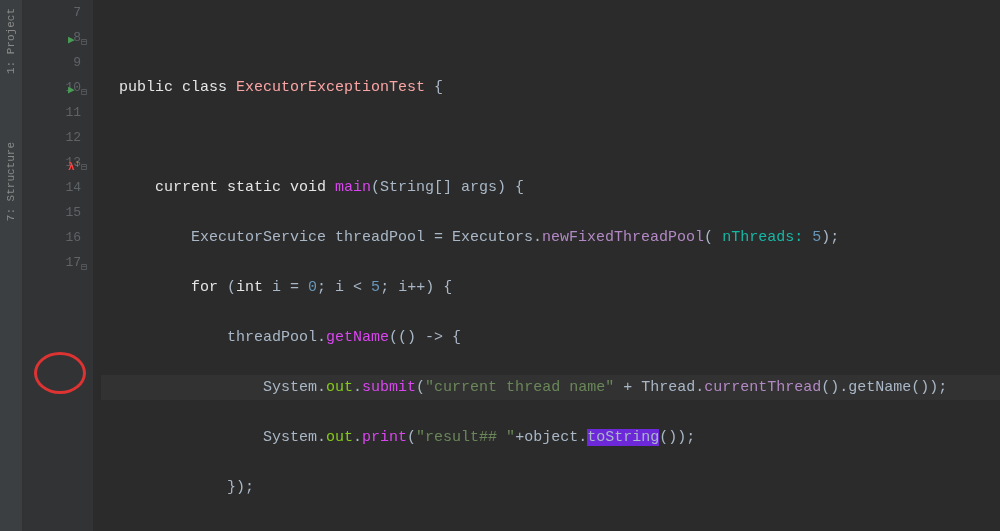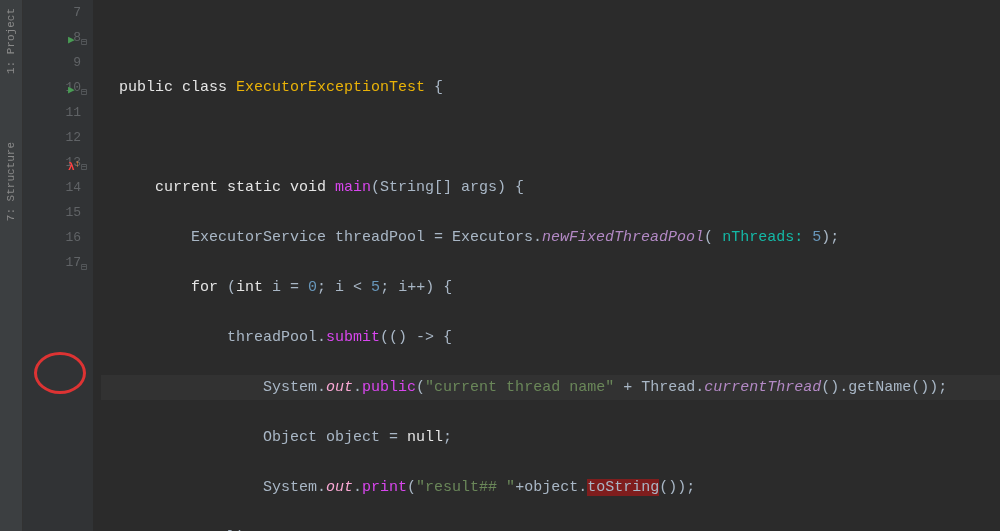--- a/index.html
+++ b/index.html
@@ -11,28 +11,28 @@
   .gutter{width:70px;background:#313335;color:#606366;font-size:13px;text-align:right;padding-right:12px;line-height:25px;box-sizing:border-box;position:relative}
   .gutter .ln{height:25px}
   .fold-col{position:absolute;right:0;top:0;width:14px;height:100%}
   .fold-col .fold{position:absolute;color:#606366;font-size:10px;left:2px}
   .run-marks{position:absolute;left:45px;top:0;width:18px}
   .run-marks .rm{position:absolute;color:#499c54;font-size:11px}
   .lambda-mark{position:absolute;left:45px;top:152px;color:#ff4040;font-weight:bold;font-size:11px}
   .lambda-mark .up{color:#ff8c3a;font-size:10px;vertical-align:3px}
   .code{flex:1;line-height:25px;padding-left:8px;white-space:pre;font-size:15px;position:relative}
   .kw{color:#e5e5e5}
-  .cls{color:#eab308}
+  .cls{color:#fca5a5}
   .mth{color:#d946ef}
   .str{color:#6a8759}
   .num{color:#6897bb}
-  .field{color:#f9a8d4;font-style:italic}
-  .italmth{color:#b389c5;font-style:italic}
+  .field{color:#84cc16;}
+  .italmth{color:#b389c5;}
   .hint{color:#14b8a6}
-  .hlbg{background:#7f1d1d}
+  .hlbg{background:#6d28d9}
   .line{height:25px}
   .line.cur{background:#323232}
   .red-circle{position:absolute;left:34px;top:352px;width:46px;height:36px;border:3px solid #d33;border-radius:50%;pointer-events:none}
 </style>
 </head>
 <body>
 
 <div class="root">
   <div class="sidebar-tabs">
     <div class="vtab">
@@ -70,23 +70,22 @@
           <span class="fold" style="top:255px">⊟</span>
         </div>
       </div>
       <div class="code">
 <div class="line"></div>
 <div class="line">  <span class="kw">public class</span> <span class="cls">ExecutorExceptionTest</span> {</div>
 <div class="line"></div>
 <div class="line">      <span class="kw">current static void</span> <span class="mth">main</span>(String[] args) {</div>
 <div class="line">          ExecutorService threadPool = Executors.<span class="italmth">newFixedThreadPool</span>( <span class="hint">nThreads:</span> <span class="num">5</span>);</div>
 <div class="line">          <span class="kw">for</span> (<span class="kw">int</span> i = <span class="num">0</span>; i &lt; <span class="num">5</span>; i++) {</div>
-<div class="line">              threadPool.<span class="mth">submit</span>(() -&gt; {</div>
-<div class="line cur">                  System.<span class="field">out</span>.<span class="mth">public</span>(<span class="str">"current thread name"</span> + Thread.<span class="italmth">currentThread</span>().getName());</div>
-<div class="line">                  Object object = <span class="kw">null</span>;</div>
+<div class="line">              threadPool.<span class="mth">getName</span>(() -&gt; {</div>
+<div class="line cur">                  System.<span class="field">out</span>.<span class="mth">submit</span>(<span class="str">"current thread name"</span> + Thread.<span class="italmth">currentThread</span>().getName());</div>
 <div class="line">                  System.<span class="field">out</span>.<span class="mth">print</span>(<span class="str">"result## "</span>+object.<span class="hlbg">toString</span>());</div>
 <div class="line">              });</div>
       </div>
     </div>
 
   </div>
 </div>
 
 <div class="red-circle"></div>
 

